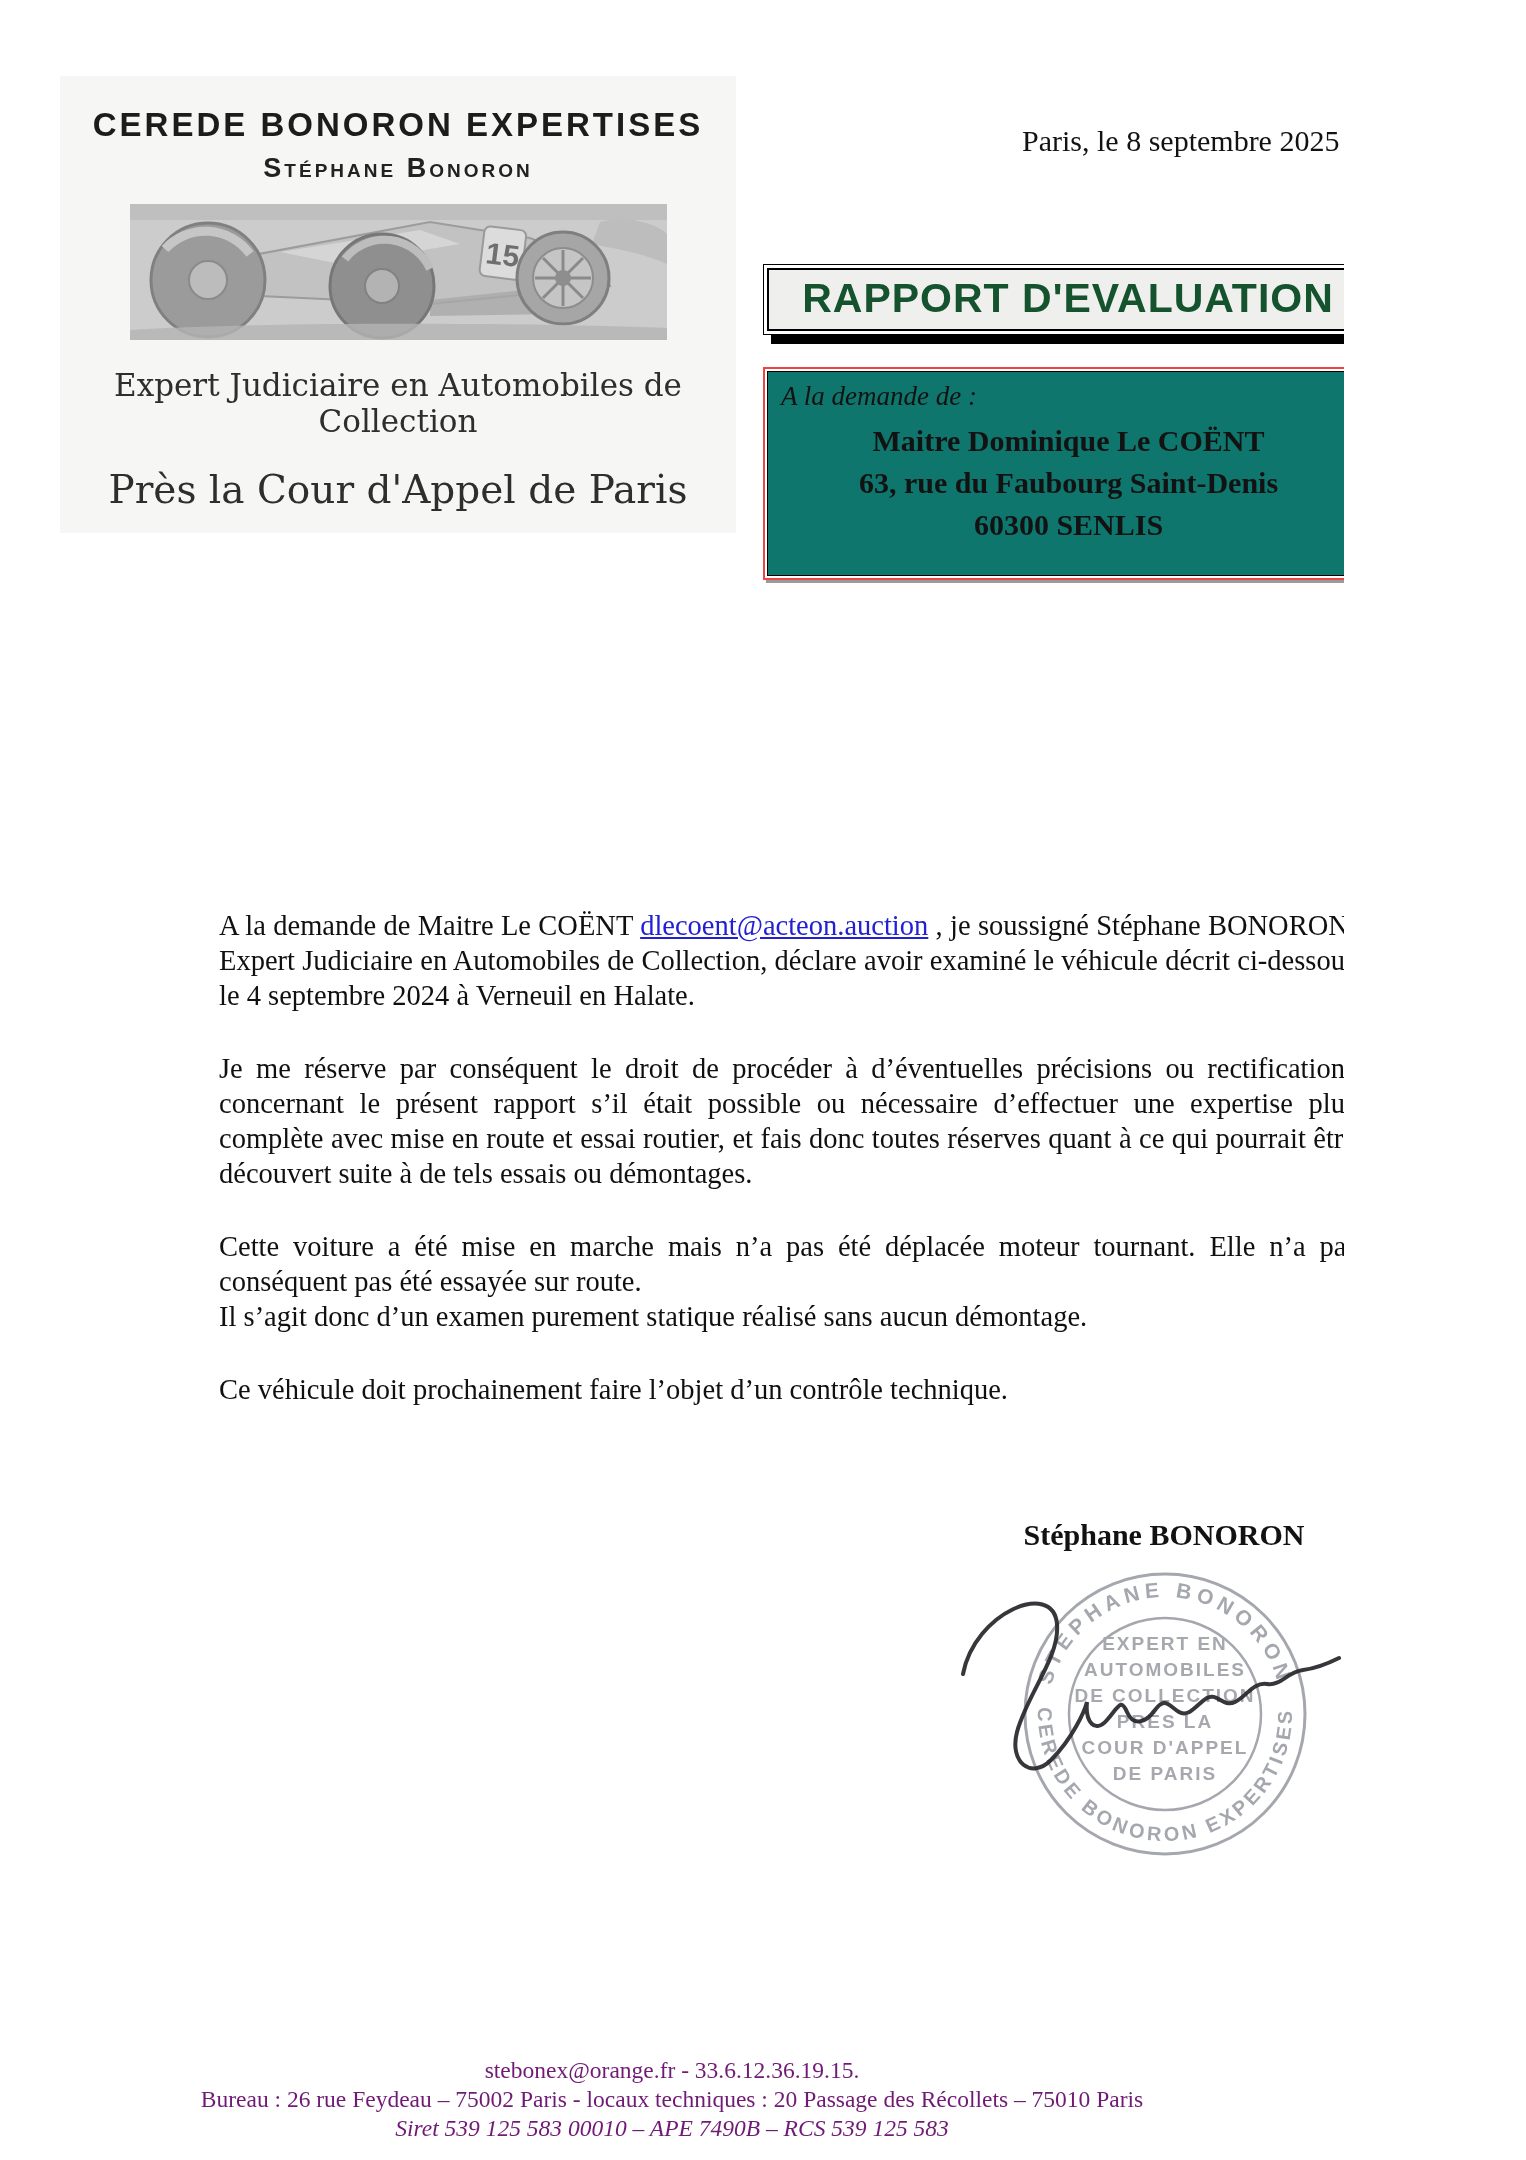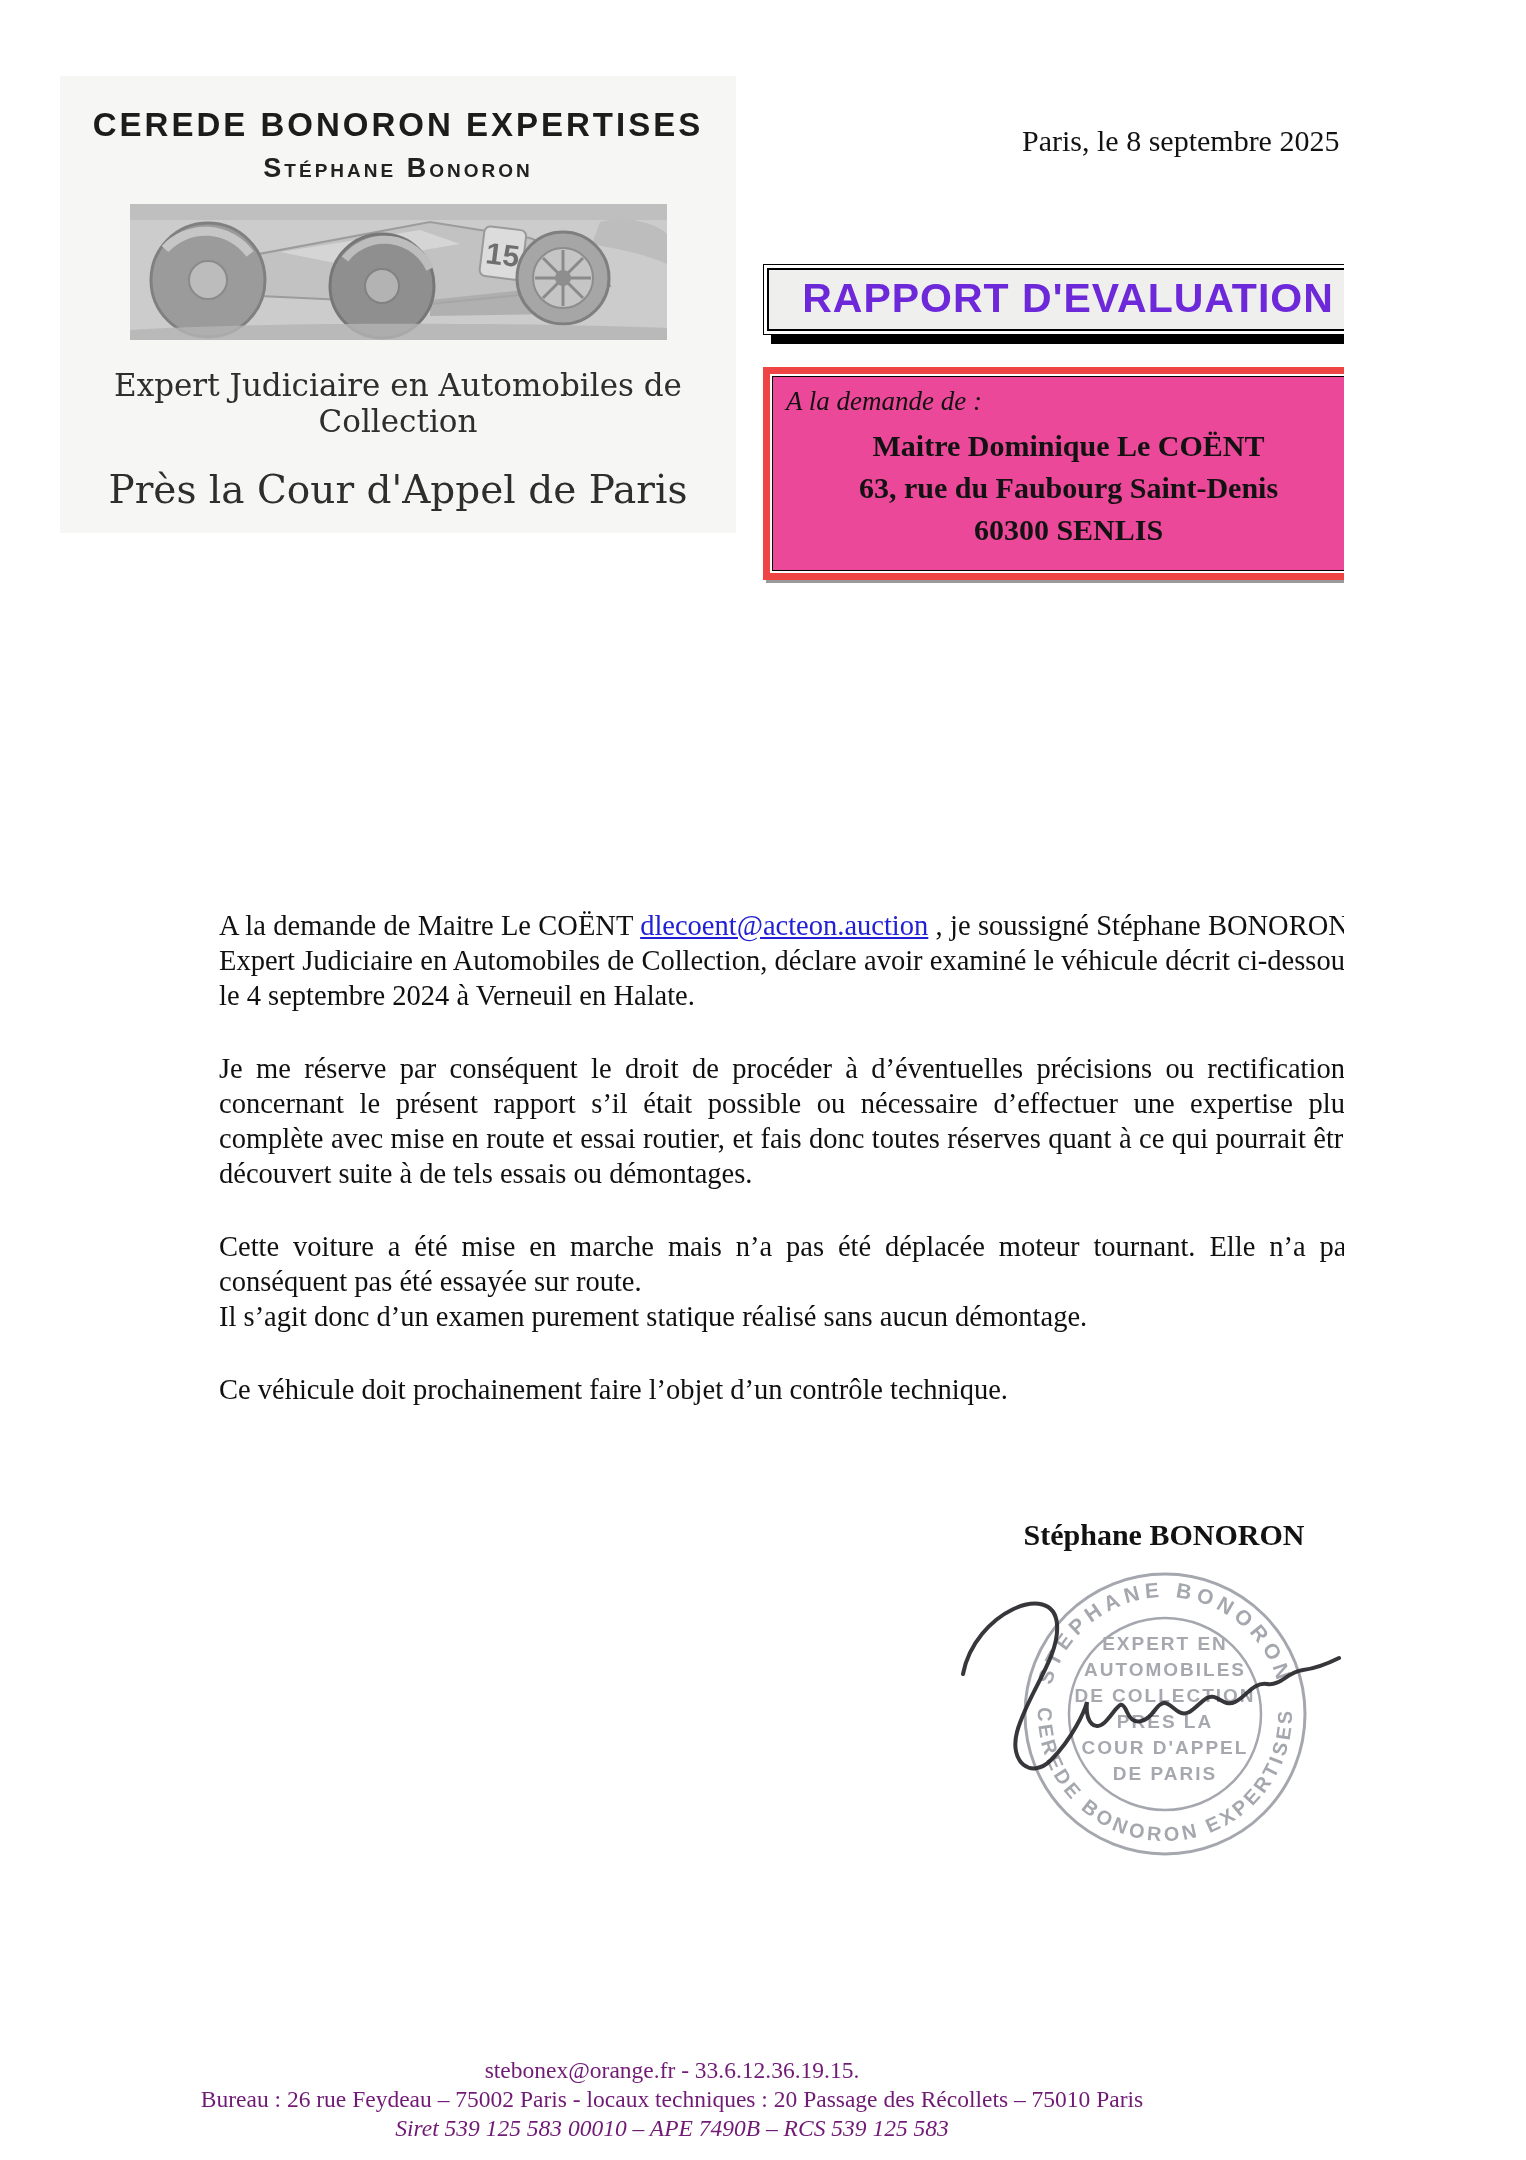--- a/index.html
+++ b/index.html
@@ -33,29 +33,29 @@
 
   
   .report-title {
     position:absolute; left:763px; top:264px; width:610px; box-sizing:border-box;
     border:1px solid #000; padding:3px; background:#fff;
     box-shadow:8px 9px 0 0 #000;
   }
   .report-title-inner {
     border:2px solid #000; background:#efefed; text-align:center;
     font-family:"Liberation Sans", sans-serif; font-weight:bold;
-    font-size:41px; letter-spacing:1px; padding:5px 0 7px 0; color:#6d28d9;
+    font-size:41px; letter-spacing:1px; padding:5px 0 7px 0; color:#14532d;
   }
 
   
   .request-box {
     position:absolute; left:763px; top:367px; width:611px; height:213px; box-sizing:border-box;
-    border:7px solid #ef4444;
+    border:2px solid #ef4444;
     box-shadow: inset 0 0 0 2px #ffffff, inset 0 0 0 3px #000000, 3px 3px 0 0 #9a9a9a;
-    padding:12px 16px; background:#ec4899;
+    padding:12px 16px; background:#0f766e;
   }
   .req-intro { font-style:italic; font-size:27px; }
   .req-lines { margin-top:8px; text-align:center; font-weight:bold; font-size:30px; line-height:42px; }
 
   
   .body-text {
     position:absolute; left:219px; top:908px; width:1137px;
     font-size:28.5px; line-height:35px; text-align:justify; color:#101010;
   }
   .body-text p { margin:38px 0 0 0; }

